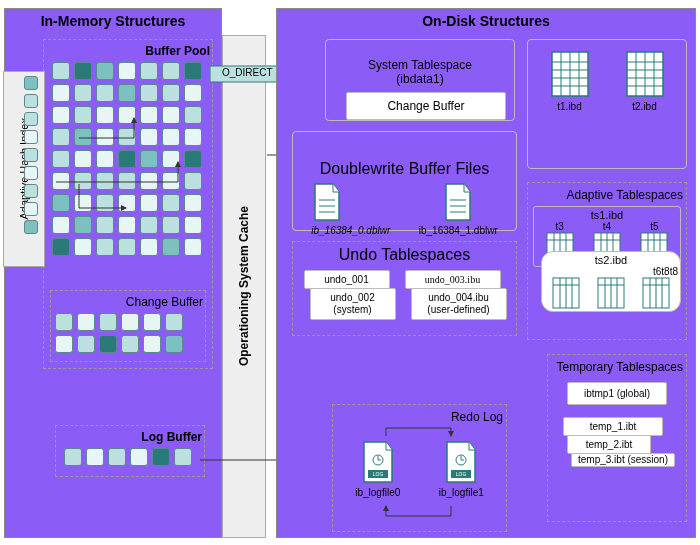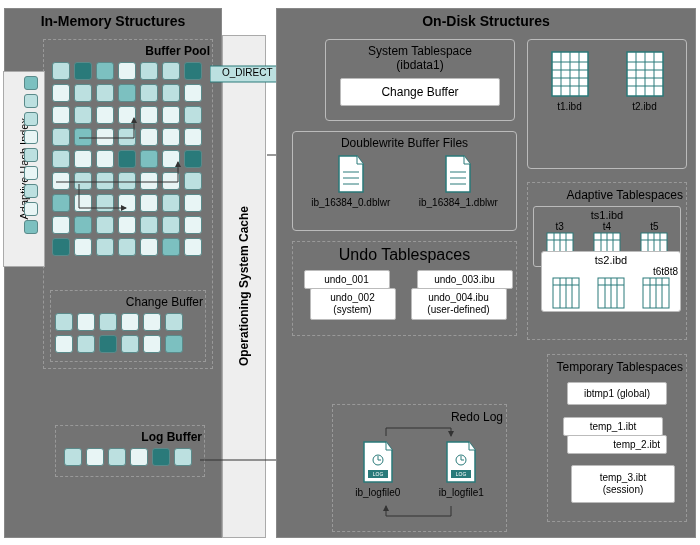--- a/index.html
+++ b/index.html
@@ -1,17 +1,17 @@
 <!DOCTYPE html>
 <html><head>
 <meta charset="utf-8">
 <style>
   * { box-sizing: border-box; margin: 0; padding: 0; }
   body { font-family: Arial, sans-serif; font-size: 12px; background: #fff; width: 700px; height: 545px; position: relative; overflow: hidden; }
-  .panel { position: absolute; border: 1px solid #888; background: #737373; }
+  .panel { position: absolute; border: 1px solid #888; background: #8b5cf6; }
   .panel-title { font-weight: bold; font-size: 14px; text-align: center; padding: 4px 0; }
   .dashed { border: 1px dashed #999; }
   .section-title { text-align: right; font-size: 12px; padding: 2px 0; }
   .cells { display: flex; flex-wrap: wrap; gap: 4px; padding: 2px; }
   .cell { width: 18px; height: 18px; border-radius: 3px; border: 1px solid #5a8a8a; }
   .c0 { background: #e8f5f5; }
   .c1 { background: #bce0e0; }
   .c2 { background: #7cc0c0; }
   .c3 { background: #2a7a7a; }
   .vert-label { writing-mode: vertical-rl; transform: rotate(180deg); text-align: center; }
@@ -170,21 +170,21 @@
         <path d="M0,0 L7,3.5 L0,7 Z" fill="#333"></path>
       </marker>
     </defs>
   <line x1="200" y1="460" x2="310" y2="460" stroke="#333" stroke-width="1.2" marker-end="url(#ah)"></line>
   <line x1="267" y1="155" x2="300" y2="155" stroke="#333" stroke-width="1.2" marker-end="url(#ah)"></line>
 </svg>
 
 <div class="panel" style="left:276px; top:8px; width:420px; height:530px;">
   <div class="panel-title">On-Disk Structures</div>
 
-  <div style="position:absolute; left:48px; top:30px; width:190px; height:82px; border:1px solid #bbb; border-radius:4px; text-align:center; padding:4px;">
+  <div style="position:absolute; left:48px; top:30px; width:190px; height:82px; border:1px solid #bbb; border-radius:4px; text-align:center; padding:18px;">
     <div style="font-size:12px;">System Tablespace</div>
     <div style="font-size:12px;">(ibdata1)</div>
     <div class="sub-box" style="width:160px; margin-top:6px; padding:6px;">Change Buffer</div>
   </div>
 
   <div style="position:absolute; left:250px; top:30px; width:160px; height:130px; border:1px solid #bbb; border-radius:4px; text-align:center; padding:4px;">
     <div style="display:flex; justify-content:space-around; margin-top:6px;">
       <div style="">
         <svg class="table-icon" width="40" height="48">
             <rect x="2" y="2" width="36" height="44" fill="#fff" stroke-width="1.5"></rect>
@@ -208,54 +208,54 @@
             <line x1="2" y1="20" x2="38" y2="20"></line>
             <line x1="2" y1="28" x2="38" y2="28"></line>
             <line x1="2" y1="36" x2="38" y2="36"></line>
           </svg>
         <div style="font-size:10px;">t2.ibd</div>
       </div>
     </div>
   </div>
 
   <div style="position:absolute; left:15px; top:122px; width:225px; height:100px; border:1px solid #bbb; border-radius:4px; text-align:center; padding:4px;">
-    <div style="font-size:12px;">Doublewrite Buffer Files</div>
+    <div style="font-size:16px;margin-top:24px;">Doublewrite Buffer Files</div>
     <div style="display:flex; justify-content:space-around; margin-top:4px;">
+      <div style="text-align:left;font-style:italic;">
+        <svg class="file-icon" width="32" height="40">
+            <path d="M4 2 L22 2 L28 10 L28 38 L4 38 Z" stroke-width="1.5"></path>
+            <polyline points="22,2 22,10 28,10" fill="none"></polyline>
+            <line x1="8" y1="18" x2="24" y2="18" stroke="#2a7a7a"></line>
+            <line x1="8" y1="24" x2="24" y2="24" stroke="#2a7a7a"></line>
+            <line x1="8" y1="30" x2="24" y2="30" stroke="#2a7a7a"></line>
+          </svg>
+        <div style="font-size:10px;">ib_16384_0.dblwr</div>
+      </div>
       <div style="text-align:center;">
         <svg class="file-icon" width="32" height="40">
             <path d="M4 2 L22 2 L28 10 L28 38 L4 38 Z" stroke-width="1.5"></path>
             <polyline points="22,2 22,10 28,10" fill="none"></polyline>
             <line x1="8" y1="18" x2="24" y2="18" stroke="#2a7a7a"></line>
             <line x1="8" y1="24" x2="24" y2="24" stroke="#2a7a7a"></line>
             <line x1="8" y1="30" x2="24" y2="30" stroke="#2a7a7a"></line>
           </svg>
-        <div style="font-size:10px;">ib_16384_0.dblwr</div>
-      </div>
-      <div style="text-align:center;">
-        <svg class="file-icon" width="32" height="40">
-            <path d="M4 2 L22 2 L28 10 L28 38 L4 38 Z" stroke-width="1.5"></path>
-            <polyline points="22,2 22,10 28,10" fill="none"></polyline>
-            <line x1="8" y1="18" x2="24" y2="18" stroke="#2a7a7a"></line>
-            <line x1="8" y1="24" x2="24" y2="24" stroke="#2a7a7a"></line>
-            <line x1="8" y1="30" x2="24" y2="30" stroke="#2a7a7a"></line>
-          </svg>
         <div style="font-size:10px;">ib_16384_1.dblwr</div>
       </div>
     </div>
   </div>
 
   <div class="dashed" style="position:absolute; left:15px; top:232px; width:225px; height:95px; text-align:center; padding:4px;">
     <div style="font-size:16px;">Undo Tablespaces</div>
     <div style="display:flex; gap:6px; justify-content:center; margin-top:4px;">
       <div style="position:relative; width:95px; height:56px;">
         <div class="sub-box" style="position:absolute; left:0; top:0; width:86px; font-size:10px;">undo_001</div>
         <div class="sub-box" style="position:absolute; left:6px; top:18px; width:86px; font-size:10px; line-height:1.2;">undo_002 (system)</div>
       </div>
       <div style="position:relative; width:105px; height:56px;">
-        <div class="sub-box" style="position:absolute; left:12px; top:0; width:96px; font-size:10px;">undo_003.ibu</div>
+        <div class="sub-box" style="position:absolute; left:0; top:0; width:96px; font-size:10px;font-family:Liberation Serif, serif;">undo_003.ibu</div>
         <div class="sub-box" style="position:absolute; left:6px; top:18px; width:96px; font-size:10px; line-height:1.2;">undo_004.ibu (user-defined)</div>
       </div>
     </div>
   </div>
 
   <div class="dashed" style="position:absolute; left:250px; top:173px; width:160px; height:158px; padding:3px;">
     <div class="section-title">Adaptive Tablespaces</div>
     <div style="border:1px solid #bbb; border-radius:3px; margin:2px; padding:2px; text-align:center; position:relative;">
       <div style="font-size:11px;">ts1.ibd</div>
       <div style="display:flex; justify-content:space-around;">
@@ -280,21 +280,21 @@
           </svg>
         <svg class="table-icon" width="28" height="32">
             <rect x="1" y="1" width="26" height="30" fill="#fff"></rect>
             <line x1="1" y1="8" x2="27" y2="8"></line>
             <line x1="8" y1="1" x2="8" y2="31"></line>
             <line x1="14" y1="1" x2="14" y2="31"></line>
             <line x1="20" y1="1" x2="20" y2="31"></line>
           </svg>
       </div>
     </div>
-    <div style="border:1px solid #bbb; border-radius:3px; margin:2px 2px 2px 10px; padding:2px; text-align:center; background:#fff; position:relative; top:-18px;">
+    <div style="border:1px solid #bbb; border-radius:12px; margin:2px 2px 2px 10px; padding:2px; text-align:center; background:#fff; position:relative; top:-18px;">
       <div style="font-size:11px;">ts2.ibd</div>
       <div style="display:flex; justify-content:flex-end;">
         <span style="font-size:10px;">t6</span>
         <span style="font-size:10px;">t8</span>
         <span style="font-size:10px;">t8</span>
       </div>
       <div style="display:flex; justify-content:space-around;">
         <svg class="table-icon" width="28" height="32">
             <rect x="1" y="1" width="26" height="30" fill="#fff"></rect>
             <line x1="1" y1="8" x2="27" y2="8"></line>
@@ -318,22 +318,22 @@
           </svg>
       </div>
     </div>
   </div>
 
   <div class="dashed" style="position:absolute; left:270px; top:345px; width:140px; height:168px; padding:3px; text-align:center;">
     <div class="section-title" style="line-height:1.2;">Temporary Tablespaces</div>
     <div class="sub-box" style="width:100px; margin-top:6px; font-size:10px; padding:5px;">ibtmp1 (global)</div>
     <div style="position:relative; height:70px; margin-top:8px;">
       <div class="sub-box" style="position:absolute; left:10px; top:0; width:100px; font-size:10px;">temp_1.ibt</div>
-      <div class="sub-box" style="position:absolute; left:14px; top:18px; width:100px; font-size:10px;text-align:right;">temp_2.ibt</div>
-      <div class="sub-box" style="position:absolute; left:18px; top:48px; width:104px; font-size:10px; line-height:1.2; padding:6px;">temp_3.ibt (session)</div>
+      <div class="sub-box" style="position:absolute; left:14px; top:18px; width:84px; font-size:10px;">temp_2.ibt</div>
+      <div class="sub-box" style="position:absolute; left:18px; top:36px; width:104px; font-size:10px; line-height:1.2; padding:0;">temp_3.ibt (session)</div>
     </div>
   </div>
 
   <div class="dashed" style="position:absolute; left:55px; top:395px; width:175px; height:128px; padding:3px; text-align:center;">
     <div class="section-title">Redo Log</div>
     <div style="display:flex; justify-content:space-around; margin-top:14px; position:relative;">
       <svg style="position:absolute; left:0; top:-14px; width:175px; height:100px; pointer-events:none;">
         <defs>
             <marker id="ah3" markerWidth="6" markerHeight="6" refX="5" refY="3" orient="auto">
               <path d="M0,0 L6,3 L0,6 Z" fill="#333"></path>

